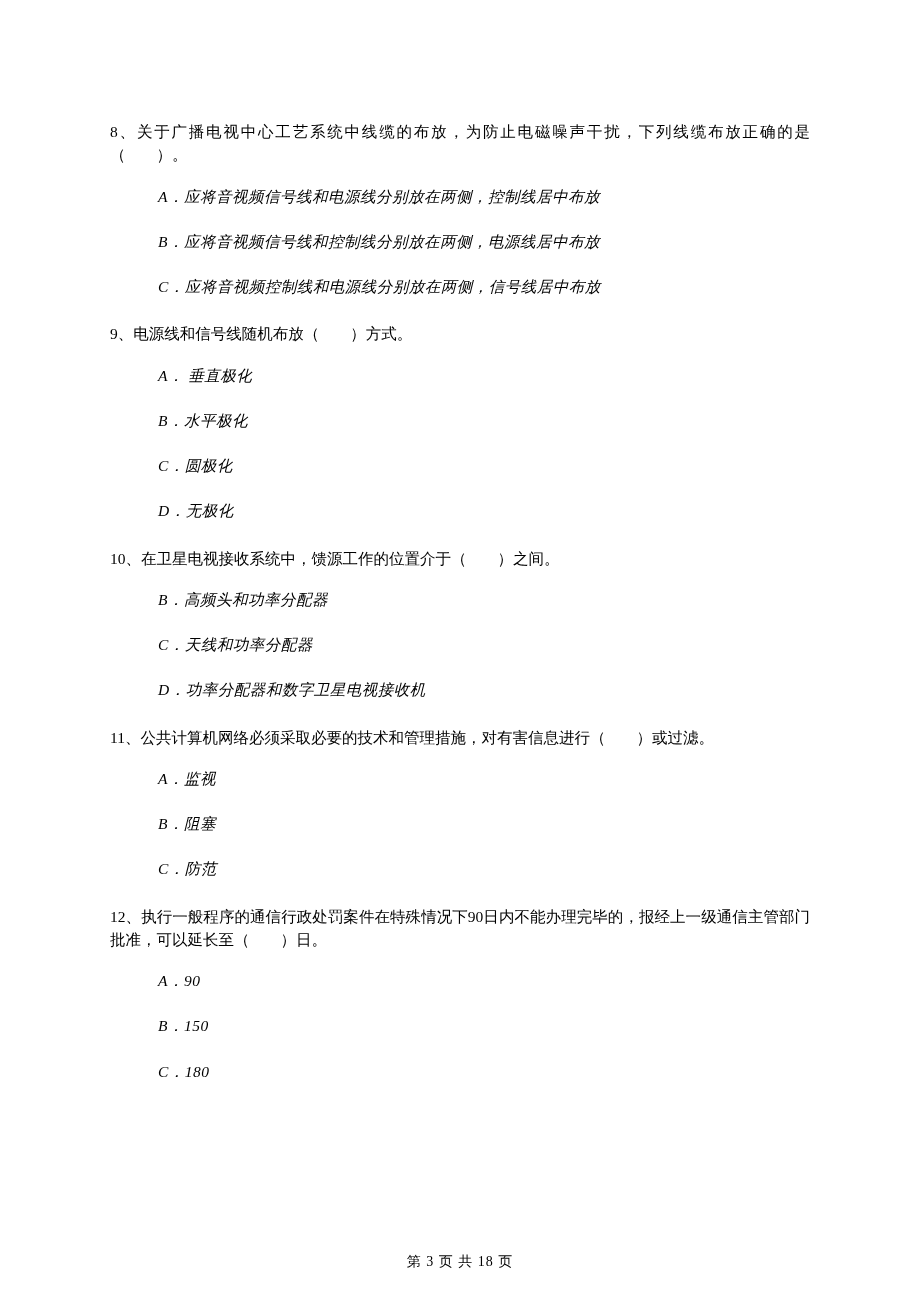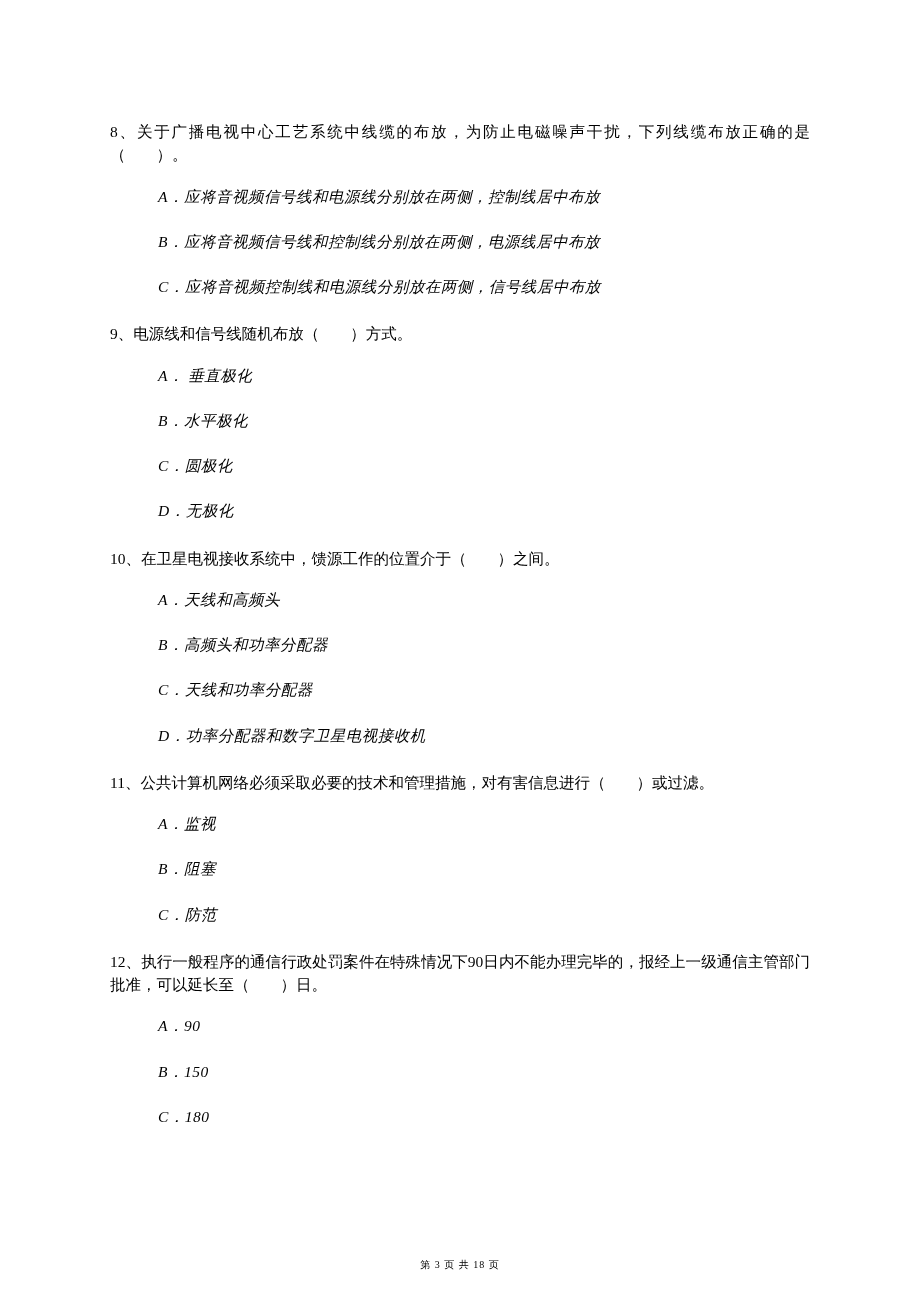--- a/index.html
+++ b/index.html
@@ -30,21 +30,21 @@
       margin-bottom: 22px;
       letter-spacing: 0.5px;
       font-style: italic;
     }
     .footer {
       position: absolute;
       bottom: 30px;
       left: 0;
       right: 0;
       text-align: center;
-      font-size: 10px;
+      font-size: 14px;
       letter-spacing: 1px;
     }
   </style>
 </head>
 <body>
 
 <div class="question">
   <div class="question-text"><span>8、</span><span>关于广播电视中心工艺系统中线缆的布放，为防止电磁噪声干扰，下列线缆布放正确的是（　　）。</span></div>
   <div class="option">A．应将音视频信号线和电源线分别放在两侧，控制线居中布放</div>
   <div class="option">B．应将音视频信号线和控制线分别放在两侧，电源线居中布放</div>
@@ -54,21 +54,20 @@
 <div class="question">
   <div class="question-text"><span>9、</span><span>电源线和信号线随机布放（　　）方式。</span></div>
   <div class="option">A． 垂直极化</div>
   <div class="option">B．水平极化</div>
   <div class="option">C．圆极化</div>
   <div class="option">D．无极化</div>
 </div>
 
 <div class="question">
   <div class="question-text"><span>10、</span><span>在卫星电视接收系统中，馈源工作的位置介于（　　）之间。</span></div>
-  <div class="option">A．天线和高频头</div>
   <div class="option">B．高频头和功率分配器</div>
   <div class="option">C．天线和功率分配器</div>
   <div class="option">D．功率分配器和数字卫星电视接收机</div>
 </div>
 
 <div class="question">
   <div class="question-text"><span>11、</span><span>公共计算机网络必须采取必要的技术和管理措施，对有害信息进行（　　）或过滤。</span></div>
   <div class="option">A．监视</div>
   <div class="option">B．阻塞</div>
   <div class="option">C．防范</div>

